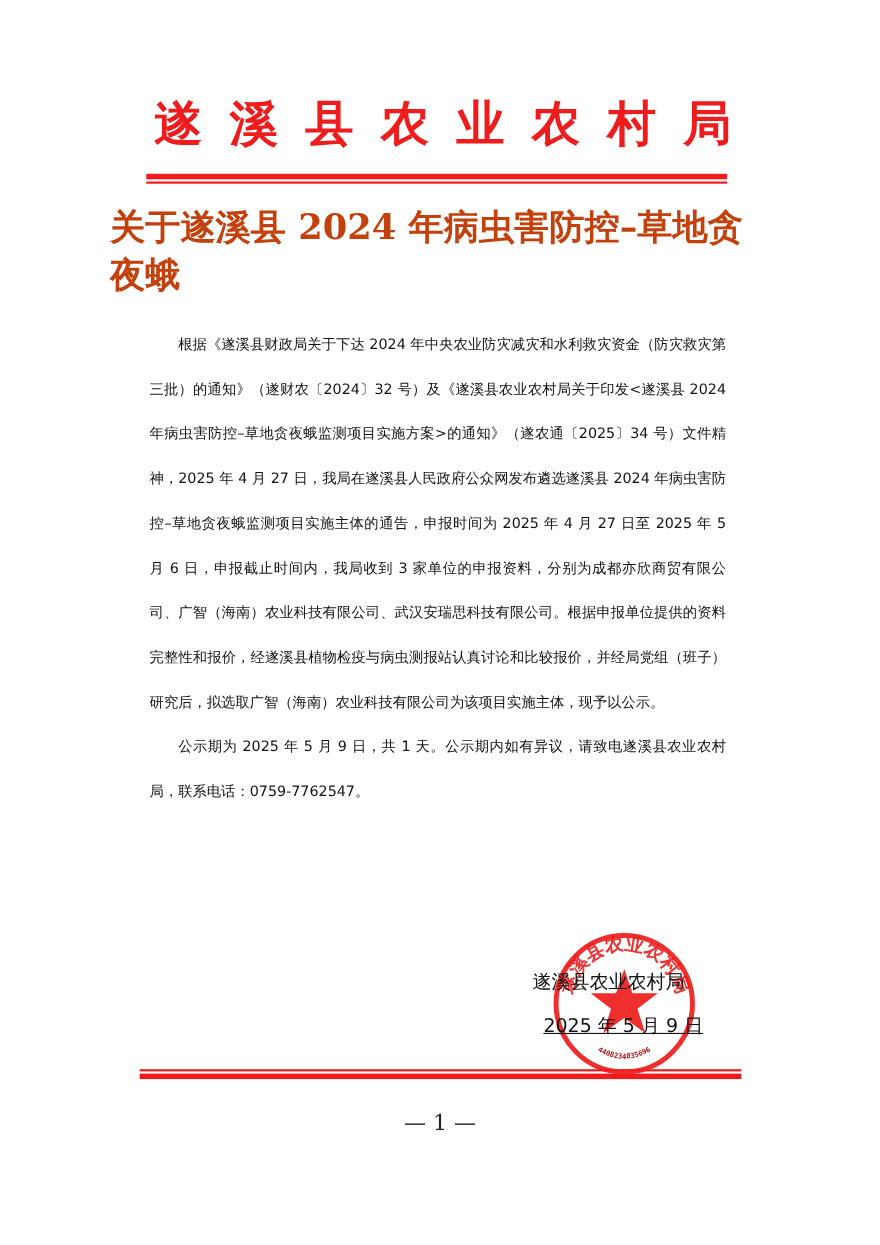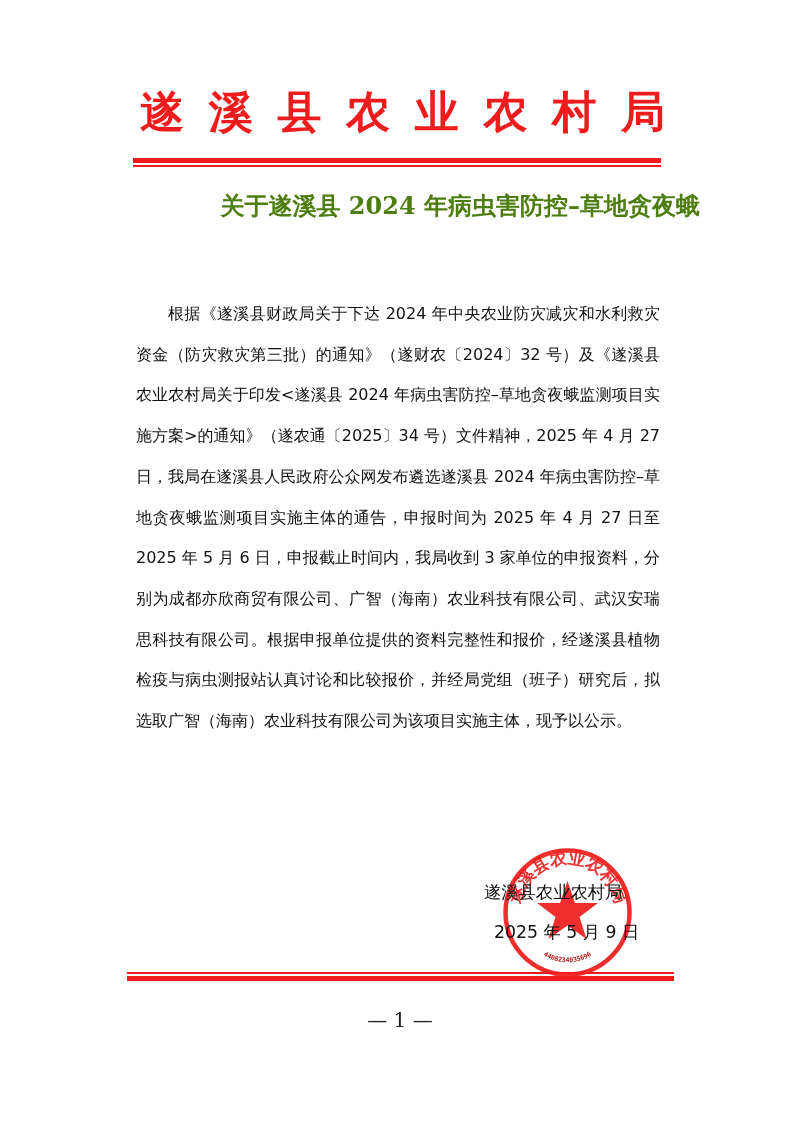--- a/index.html
+++ b/index.html
@@ -1,25 +1,25 @@
 <!DOCTYPE html>
 <html><head>
   <meta charset="utf-8">
   <style>
     html, body { margin: 0; padding: 0; background: #ffffff; }
     body { width: 800px; height: 1132px; position: relative; overflow: hidden; font-family: "DejaVu Serif", "Liberation Serif", serif; color: #111; }
     .masthead { position: absolute; top: 82px; left: 140px; width: 525px; height: 60px; display: flex; justify-content: space-between; align-items: center; color: #ee1c1c; font-family: "DejaVu Serif", serif; font-size: 44px; font-weight: bold; letter-spacing: 0; }
     .masthead span { display: inline-block; }
     .rule-top-thick { position: absolute; left: 133px; width: 528px; top: 158px; height: 5px; background: #ee1c1c; }
     .rule-top-thin { position: absolute; left: 133px; width: 528px; top: 165px; height: 1.5px; background: #ee1c1c; }
-    .title { position: absolute; left: 100px; width: 600px; top: 184px; text-align: right; font-family: "DejaVu Serif", serif; font-weight: bold; font-size: 24px; line-height: 44px; color: #4d7c0f; }
-    .body-text { position: absolute; left: 136px; width: 524px; top: 294px; font-family: "DejaVu Sans", sans-serif; font-size: 16px; line-height: 40.7px; color: #111; text-align: justify; }
+    .title { position: absolute; left: 100px; width: 600px; top: 184px; text-align: left; font-family: "DejaVu Serif", serif; font-weight: bold; font-size: 32px; line-height: 44px; color: #c2410c; }
+    .body-text { position: absolute; left: 136px; width: 524px; top: 294px; font-family: "DejaVu Sans", sans-serif; font-size: 13px; line-height: 40.7px; color: #111; text-align: justify; }
     .body-text p { margin: 0; text-indent: 2em; text-align: justify; text-align-last: left; }
     .sign-org { position: absolute; left: 484px; top: 880px; font-family: "DejaVu Sans", sans-serif; font-size: 17.3px; color: #111; }
-    .sign-date { position: absolute; left: 494px; top: 920px; font-family: "DejaVu Sans", sans-serif; font-size: 17.3px; color: #111; }
+    .sign-date { position: absolute; left: 494px; top: 920px; font-family: "DejaVu Sans", sans-serif; font-size: 17.3px; color: #111; text-decoration: underline; }
     .seal { position: absolute; left: 500px; top: 845px; width: 135px; height: 135px; }
     .rule-bot-thin { position: absolute; left: 127px; width: 547px; top: 972px; height: 1.5px; background: #ee1c1c; }
     .rule-bot-thick { position: absolute; left: 127px; width: 547px; top: 976px; height: 5px; background: #ee1c1c; }
     .page-num { position: absolute; left: 0; width: 800px; top: 1008px; text-align: center; font-family: "DejaVu Serif", serif; font-size: 20px; color: #222; }
   </style>
 </head>
 <body>
 
 <div class="masthead">
   <span>遂</span>
@@ -33,20 +33,21 @@
 </div>
 <div class="rule-top-thick"></div>
 <div class="rule-top-thin"></div>
 
 <div class="title">
   <div>关于遂溪县 2024 年病虫害防控–草地贪夜蛾</div>
 </div>
 
 <div class="body-text">
   <p>根据《遂溪县财政局关于下达 2024 年中央农业防灾减灾和水利救灾资金（防灾救灾第三批）的通知》（遂财农〔2024〕32 号）及《遂溪县农业农村局关于印发&lt;遂溪县 2024 年病虫害防控–草地贪夜蛾监测项目实施方案&gt;的通知》（遂农通〔2025〕34 号）文件精神，2025 年 4 月 27 日，我局在遂溪县人民政府公众网发布遴选遂溪县 2024 年病虫害防控–草地贪夜蛾监测项目实施主体的通告，申报时间为 2025 年 4 月 27 日至 2025 年 5 月 6 日，申报截止时间内，我局收到 3 家单位的申报资料，分别为成都亦欣商贸有限公司、广智（海南）农业科技有限公司、武汉安瑞思科技有限公司。根据申报单位提供的资料完整性和报价，经遂溪县植物检疫与病虫测报站认真讨论和比较报价，并经局党组（班子）研究后，拟选取广智（海南）农业科技有限公司为该项目实施主体，现予以公示。</p>
+  <p>公示期为 2025 年 5 月 9 日，共 1 天。公示期内如有异议，请致电遂溪县农业农村局，联系电话：0759-7762547。</p>
 </div>
 
 <svg class="seal" viewBox="0 0 135 135" xmlns="http://www.w3.org/2000/svg">
   <defs>
     <path id="sealArc" d="M 22 82 A 48 48 0 1 1 113 82"></path>
     <path id="sealArcBottom" d="M 32 100 A 45 45 0 0 0 103 100"></path>
   </defs>
   <circle cx="67.5" cy="67.5" r="62" fill="none" stroke="#ee1c1c" stroke-width="4.5" opacity="0.92"></circle>
   <polygon points="67.5,36 75,58 98,58 79.5,72 86.5,94 67.5,80.5 48.5,94 55.5,72 37,58 60,58" fill="#ee1c1c" opacity="0.92"></polygon>
   <text font-family="DejaVu Sans, sans-serif" font-size="17" font-weight="bold" fill="#ee1c1c" opacity="0.9">

